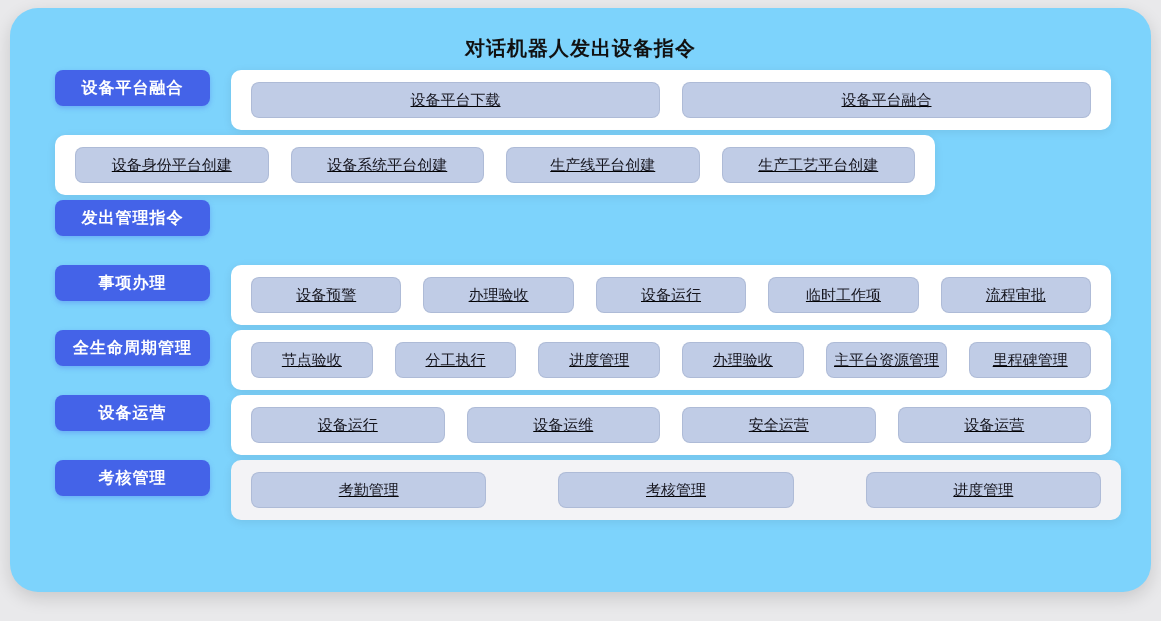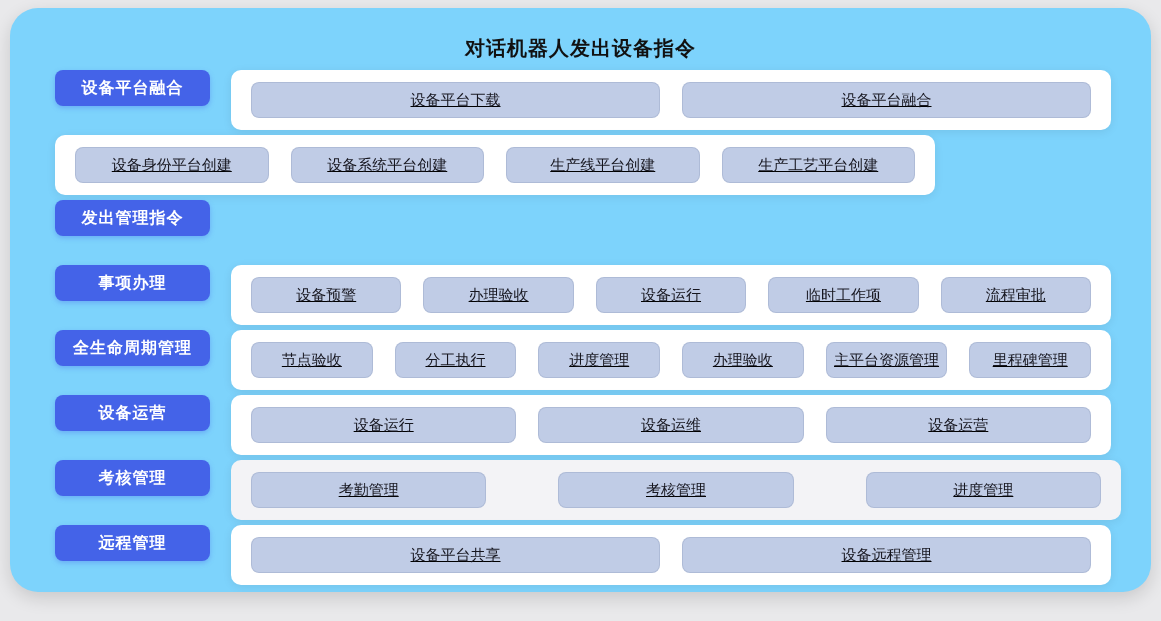--- a/index.html
+++ b/index.html
@@ -123,32 +123,26 @@
           <button class="item">办理验收</button>
           <button class="item">主平台资源管理</button>
           <button class="item">里程碑管理</button>
         </div>
       </div>
       <div class="row">
         <button class="category">设备运营</button>
         <div class="panel">
           <button class="item">设备运行</button>
           <button class="item">设备运维</button>
+          <button class="item">安全运营</button>
           <button class="item">设备运营</button>
         </div>
       </div>
       <div class="row gray">
         <button class="category">考核管理</button>
         <div class="panel">
           <button class="item">考勤管理</button>
           <button class="item">考核管理</button>
           <button class="item">进度管理</button>
         </div>
       </div>
-      <div class="row">
-        <button class="category">远程管理</button>
-        <div class="panel">
-          <button class="item">设备平台共享</button>
-          <button class="item">设备远程管理</button>
-        </div>
-      </div>
     </div>
 </div>
 
 </body></html>

